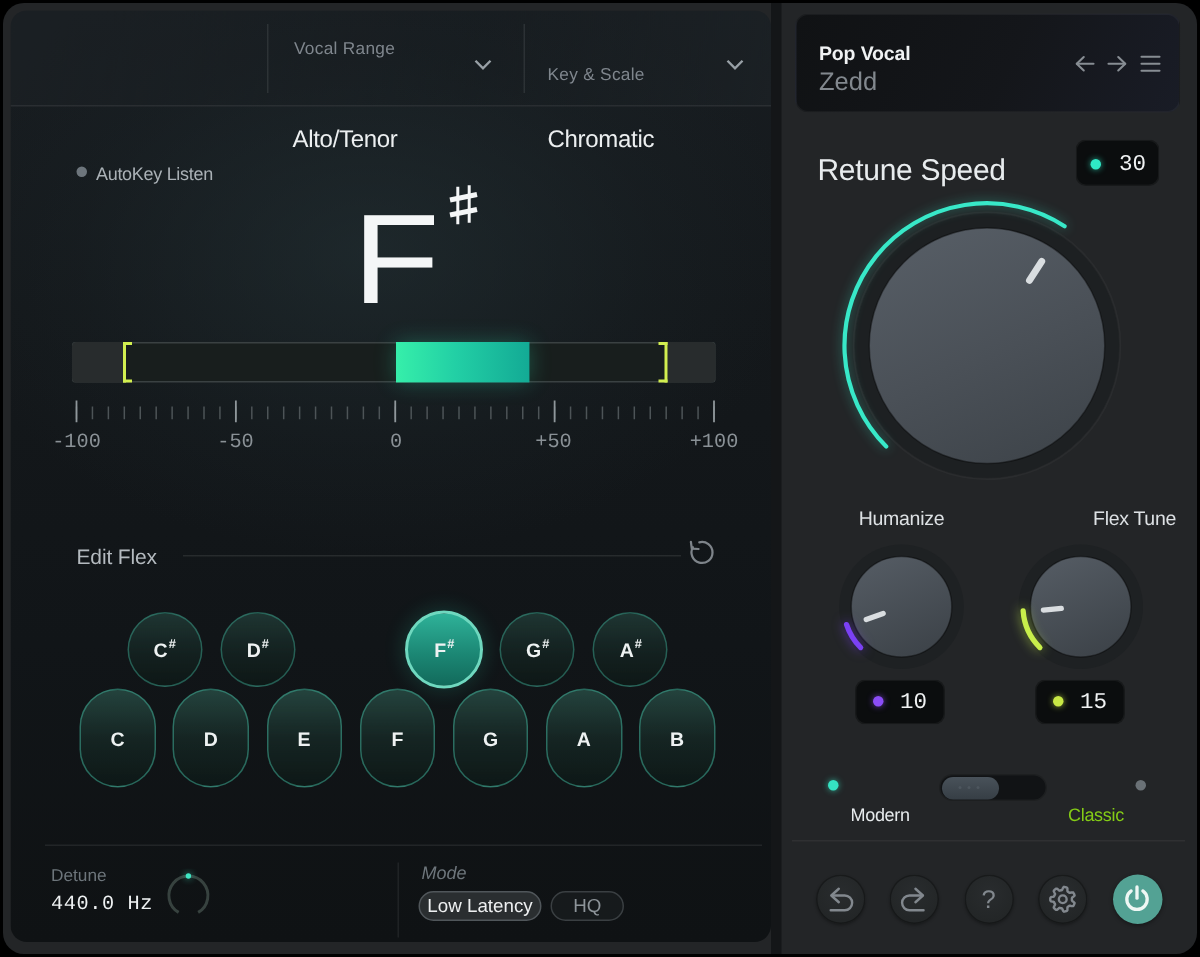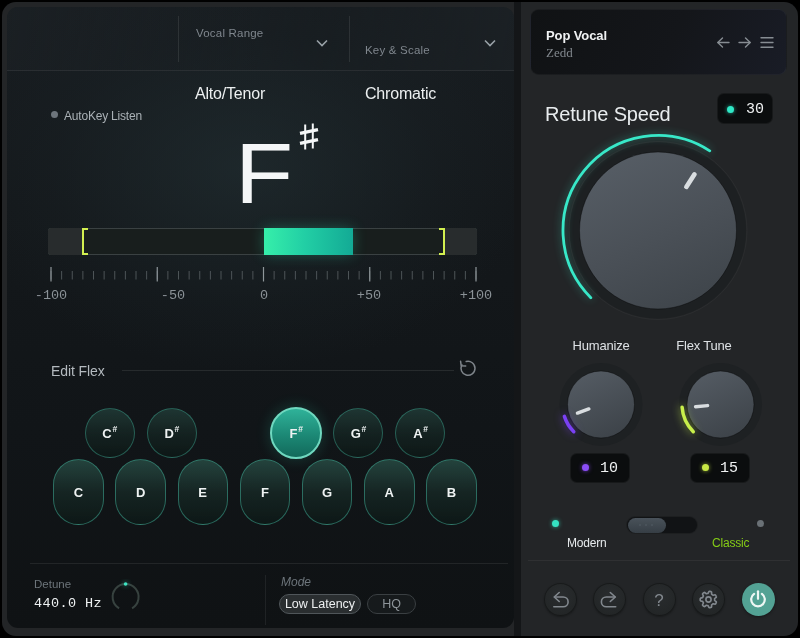--- a/index.html
+++ b/index.html
@@ -72,21 +72,21 @@
   .pill { position:absolute; top:586.5px; height:20px; border-radius:10px; font-size:12.5px;
     display:flex; align-items:center; justify-content:center; }
   .pill1 { left:272px; width:82px; background:#2a2e30; border:1px solid #50565a; color:#eef0f1; }
   .pill2 { left:360px; width:49px; background:rgba(30,34,36,.5); border:1px solid #3a3f42; color:#8d9499; }
 
   
   #pcard { position:absolute; left:530px; top:9px; width:257px; height:66px; border-radius:9px;
     background:linear-gradient(115deg, #101214 0%, #14161a 55%, #191c26 100%);
     border:1px solid rgba(255,255,255,.045); }
   .pname { position:absolute; left:546px; top:27.5px; font-size:13px; letter-spacing:-.1px; font-weight:bold; color:#f0f2f3; }
-  .psub { position:absolute; left:546px; top:45px; font-size:13px; color:#82888e;font-family:Liberation Serif, serif; }
+  .psub { position:absolute; left:546px; top:45px; font-size:17px; color:#82888e; }
   .rtitle { position:absolute; left:545px; top:102.5px; font-size:20px; letter-spacing:-.2px; color:#e8ecee; }
   .vbox { position:absolute; width:56px; height:31px; background:#0b0d0e; border-radius:7px;
     border:1px solid rgba(255,255,255,.05); }
   .vnum { position:absolute; font-family:"Liberation Mono",monospace; font-size:15px; color:#f0f2f3; }
   .dot { position:absolute; border-radius:50%; }
   .klabel { position:absolute; font-size:13px; letter-spacing:-.2px; color:#dde1e4; width:120px; text-align:center; }
   .tlabel { position:absolute; top:536px; font-size:12px; letter-spacing:-.2px; }
   #toggle { position:absolute; left:625.5px; top:515.5px; width:72.5px; height:18px;
     border-radius:9px; background:#111315; border:1px solid rgba(255,255,255,.05); }
   #tknob { position:absolute; left:1.5px; top:1px; width:38px; height:15px; border-radius:7.5px;
@@ -137,21 +137,21 @@
     <line x1="9.5" y1="9.25" x2="436" y2="9.25" stroke="#4d5457" stroke-width="8.5" stroke-dasharray="1 9.625"></line>
     <g stroke="#8f979b" stroke-width="1.2">
       <line x1="10" y1="1" x2="10" y2="15.5"></line>
         <line x1="116.25" y1="1" x2="116.25" y2="15.5"></line>
       <line x1="222.5" y1="1" x2="222.5" y2="15.5"></line>
         <line x1="328.75" y1="1" x2="328.75" y2="15.5"></line>
       <line x1="435" y1="1" x2="435" y2="15.5"></line>
     </g>
   </svg>
   <div class="rlabels" style="left:14px;">-100</div>
-  <div class="rlabels" style="left:136px;">-50</div>
+  <div class="rlabels" style="left:120px;">-50</div>
   <div class="rlabels" style="left:227px;">0</div>
   <div class="rlabels" style="left:332px;">+50</div>
   <div class="rlabels" style="left:439px;">+100</div>
   <div class="editnotes">Edit Flex</div>
   <div class="enline"></div>
   <svg class="abs" id="undoEN" style="left:449.5px; top:350px;" width="22" height="22">
     <g fill="none" stroke="#7e848a" stroke-width="1.5" stroke-linecap="round" stroke-linejoin="round">
       <path d="M 9.19 4.54 A 7 7 0 1 1 4.94 7.80"></path>
       <path d="M 3.6 4.3 L 4.2 8.8 L 8.7 9.0"></path>
     </g>
@@ -212,21 +212,21 @@
         <stop offset="1" stop-color="#3d4349"></stop>
     </linearGradient>
   </defs>
   <circle cx="108" cy="108.5" r="88" fill="#1d2022"></circle>
   <circle cx="108" cy="108.5" r="89" fill="none" stroke="rgba(255,255,255,.035)" stroke-width="1"></circle>
   <circle cx="108" cy="108.5" r="78.5" fill="url(#kg)" stroke="rgba(0,0,0,.4)" stroke-width="1"></circle>
   <path d="M 40.82 175.68 A 95 95 0 0 1 159.74 28.83" fill="none" stroke="#38e8c8" stroke-width="2.8" stroke-linecap="round" style="filter:drop-shadow(0 0 4px rgba(56,232,200,.45));"></path>
   <line x1="136.32" y1="64.89" x2="144.49" y2="52.31" stroke="#d9dde0" stroke-width="4.6" stroke-linecap="round"></line>
 </svg>
 <div class="klabel" style="left:541px; top:338px;">Humanize</div>
-<div class="klabel" style="left:644px; top:338px;">Flex Tune</div>
+<div class="klabel" style="left:664px; top:338px;text-align:right;">Flex Tune</div>
 <svg class="abs" id="knobH" style="left:552px; top:356px;" width="98" height="98">
   <circle cx="49" cy="48.5" r="41.5" fill="#1e2123"></circle>
   <circle cx="49" cy="48.5" r="33.5" fill="url(#kg2)" stroke="rgba(0,0,0,.4)" stroke-width="1"></circle>
   <path d="M 21.78 75.72 A 38.5 38.5 0 0 1 12.38 60.40" fill="none" stroke="#7b41f4" stroke-width="3.5" stroke-linecap="round" style="filter:drop-shadow(0 0 4px rgba(123,65,244,.7));"></path>
   <line x1="36.80" y1="52.95" x2="25.50" y2="57.05" stroke="#d9dde0" stroke-width="3.5" stroke-linecap="round"></line>
 </svg>
 <svg class="abs" id="knobF" style="left:671px; top:356px;" width="98" height="98">
   <circle cx="49.5" cy="48.5" r="41.5" fill="#1e2123"></circle>
   <circle cx="49.5" cy="48.5" r="33.5" fill="url(#kg2)" stroke="rgba(0,0,0,.4)" stroke-width="1"></circle>
   <path d="M 22.28 75.72 A 38.5 38.5 0 0 1 11.09 51.19" fill="none" stroke="#c8ef4b" stroke-width="3.5" stroke-linecap="round" style="filter:drop-shadow(0 0 4px rgba(200,239,75,.7));"></path>

